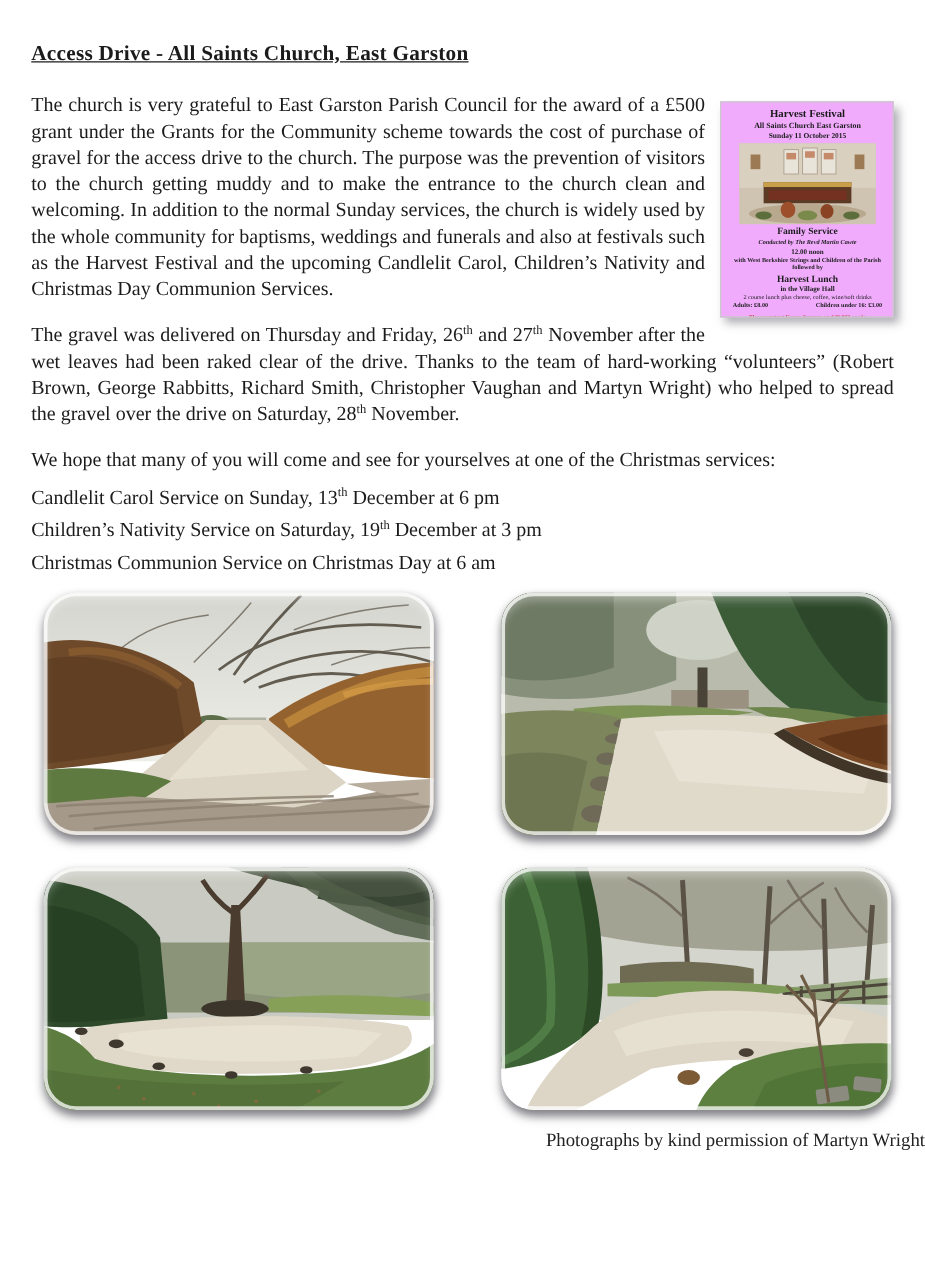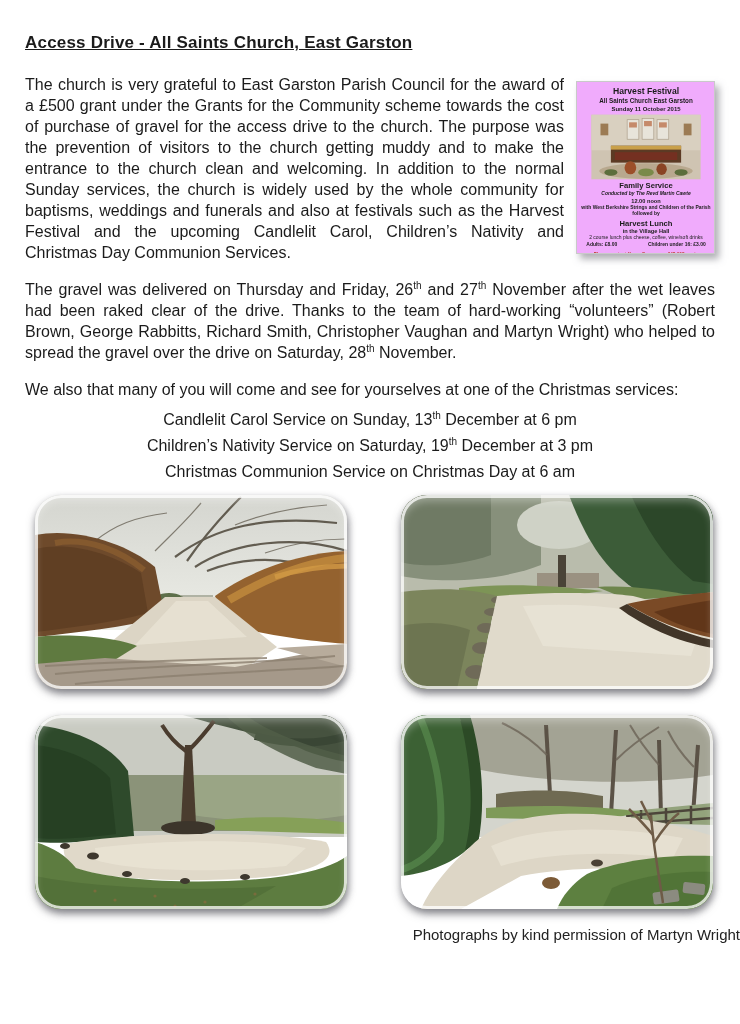--- a/index.html
+++ b/index.html
@@ -1,29 +1,29 @@
 <!DOCTYPE html>
 <html><head>
 <meta charset="utf-8">
 <style>
   * { box-sizing: border-box; }
   html,body { margin:0; padding:0; background:#ffffff; }
   .page {
     width:740px; height:1024px; background:#ffffff; overflow:hidden;
-    font-family:Liberation Sans, sans-serif; color:#1b1b1b; position:relative;
+    font-family:Liberation Serif, serif; color:#1b1b1b; position:relative;
   }
   .content { padding:33px 25px 0 25px; }
   h1.doc-title {
     font-size:17px; font-weight:bold; text-decoration:underline;
     margin:0 0 21px 0; letter-spacing:0.2px;
   }
   p.body-para { font-size:16px; line-height:21px; margin:0 0 16px 0; text-align:justify; }
   p.p2 { margin-bottom:16px; }
   p.p3 { margin-bottom:0; }
-  p.service { font-size:16px; line-height:21px; text-align:center; margin:5px 0 0 0; }
+  p.service { font-size:16px; line-height:21px; text-align:left; margin:5px 0 0 0; }
   p.service.first { margin-top:9px; }
   sup.ord { font-size:10px; line-height:0; vertical-align:6px; }
 
   
   .poster {
     float:right; width:139px; height:173px; margin:7px 0 25px 12px;
     background:#f0abfc; border:1px solid #c9c9c9;
     box-shadow:4px 5px 7px rgba(110,110,118,0.55);
     overflow:hidden; position:relative;
   }
@@ -114,21 +114,21 @@
           </div>
         <div class="pt-contact"><span>Please contact Karen Sperrey on 648 963 or via </span></div>
 
       </div>
     </aside>
 
     <p class="body-para">The church is very grateful to East Garston Parish Council for the award of a £500 grant under the Grants for the Community scheme towards the cost of purchase of gravel for the access drive to the church. The purpose was the prevention of visitors to the church getting muddy and to make the entrance to the church clean and welcoming. In addition to the normal Sunday services, the church is widely used by the whole community for baptisms, weddings and funerals and also at festivals such as the Harvest Festival and the upcoming Candlelit Carol, Children’s Nativity and Christmas Day Communion Services.</p>
 
     <p class="body-para p2"><span>The gravel was delivered on Thursday and Friday, 26</span><sup class="ord">th</sup><span> and 27</span><sup class="ord">th</sup><span> November after the wet leaves had been raked clear of the drive. Thanks to the team of hard-working “volunteers” (Robert Brown, George Rabbitts, Richard Smith, Christopher Vaughan and Martyn Wright) who helped to spread the gravel over the drive on Saturday, 28</span><sup class="ord">th</sup><span> November.</span></p>
 
-    <p class="body-para p3">We also that many of you will come and see for yourselves at one of the Christmas services:</p>
+    <p class="body-para p3">We hope that many of you will come and see for yourselves at one of the Christmas services:</p>
 
     <p class="service first"><span>Candlelit Carol Service on Sunday, 13</span><sup class="ord">th</sup><span> December at 6 pm</span></p>
 
     <p class="service"><span>Children’s Nativity Service on Saturday, 19</span><sup class="ord">th</sup><span> December at 3 pm</span></p>
 
     <p class="service">Christmas Communion Service on Christmas Day at 6 am</p>
   </div>
 
   <div class="photo-grid">
 

